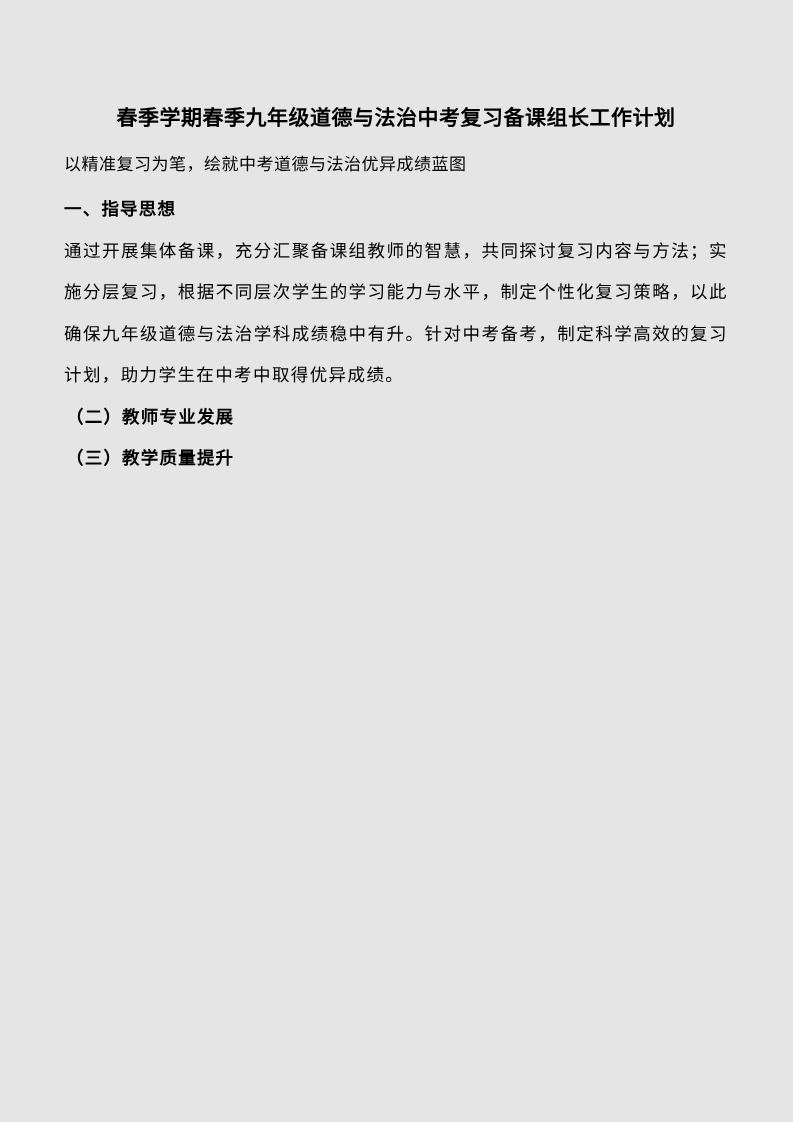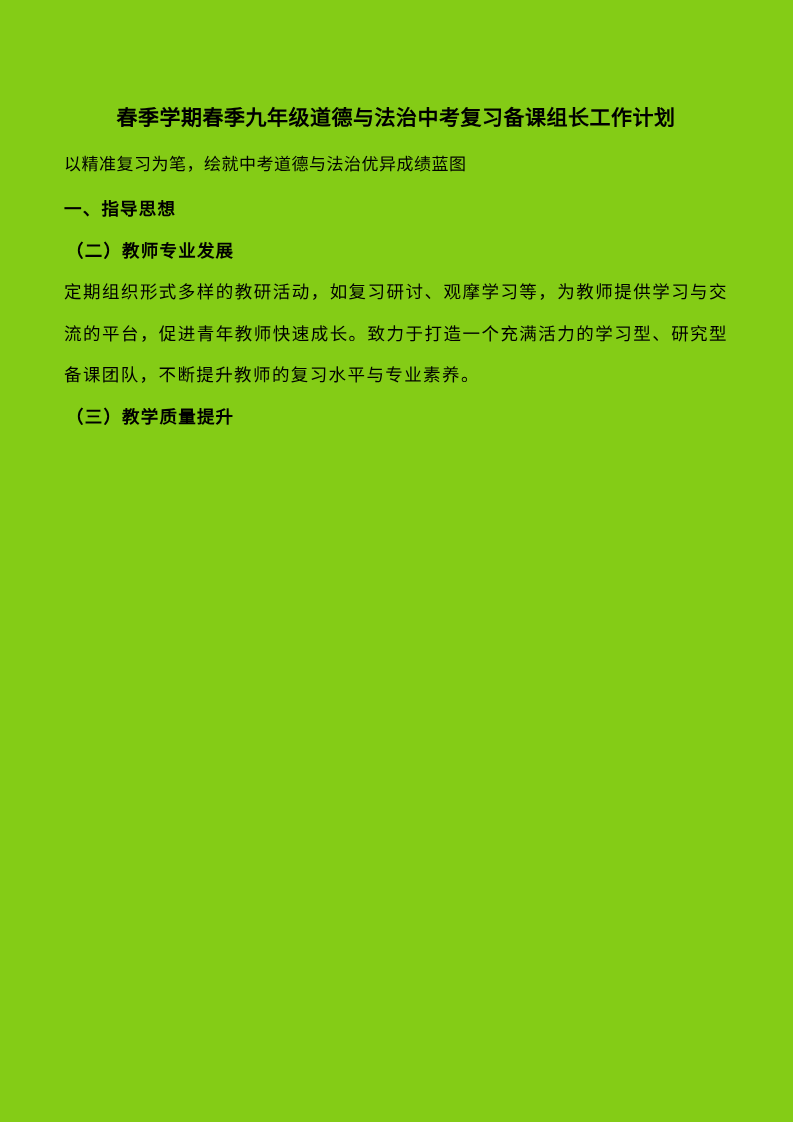--- a/index.html
+++ b/index.html
@@ -12,21 +12,21 @@
     height: 1122px;
     overflow: hidden;
     font-family: "Liberation Sans", "DejaVu Sans", sans-serif;
     color: #000000;
   }
   .page {
     box-sizing: border-box;
     width: 793px;
     height: 1122px;
     padding: 95px 65px 0 64px;
-    background: #84cc16;
+    background: #e5e5e5;
   }
   .doc-title {
     margin: 0;
     font-size: 21px;
     font-weight: bold;
     line-height: 46px;
     text-align: center;
     letter-spacing: 0.5px;
     white-space: nowrap;
   }
@@ -70,21 +70,21 @@
 
   <h1 class="doc-title">春季学期春季九年级道德与法治中考复习备课组长工作计划</h1>
 
   <p class="doc-subtitle">以精准复习为笔，绘就中考道德与法治优异成绩蓝图</p>
 
   <h2 class="sec-heading">一、指导思想</h2>
 
 
 
 
+  <p class="body-para">通过开展集体备课，充分汇聚备课组教师的智慧，共同探讨复习内容与方法；实施分层复习，根据不同层次学生的学习能力与水平，制定个性化复习策略，以此确保九年级道德与法治学科成绩稳中有升。针对中考备考，制定科学高效的复习计划，助力学生在中考中取得优异成绩。</p>
 
   <h3 class="sub-heading">（二）教师专业发展</h3>
 
-  <p class="body-para">定期组织形式多样的教研活动，如复习研讨、观摩学习等，为教师提供学习与交流的平台，促进青年教师快速成长。致力于打造一个充满活力的学习型、研究型备课团队，不断提升教师的复习水平与专业素养。</p>
 
   <h3 class="sub-heading">（三）教学质量提升</h3>
 
 
 </div>
 
 </body></html>

